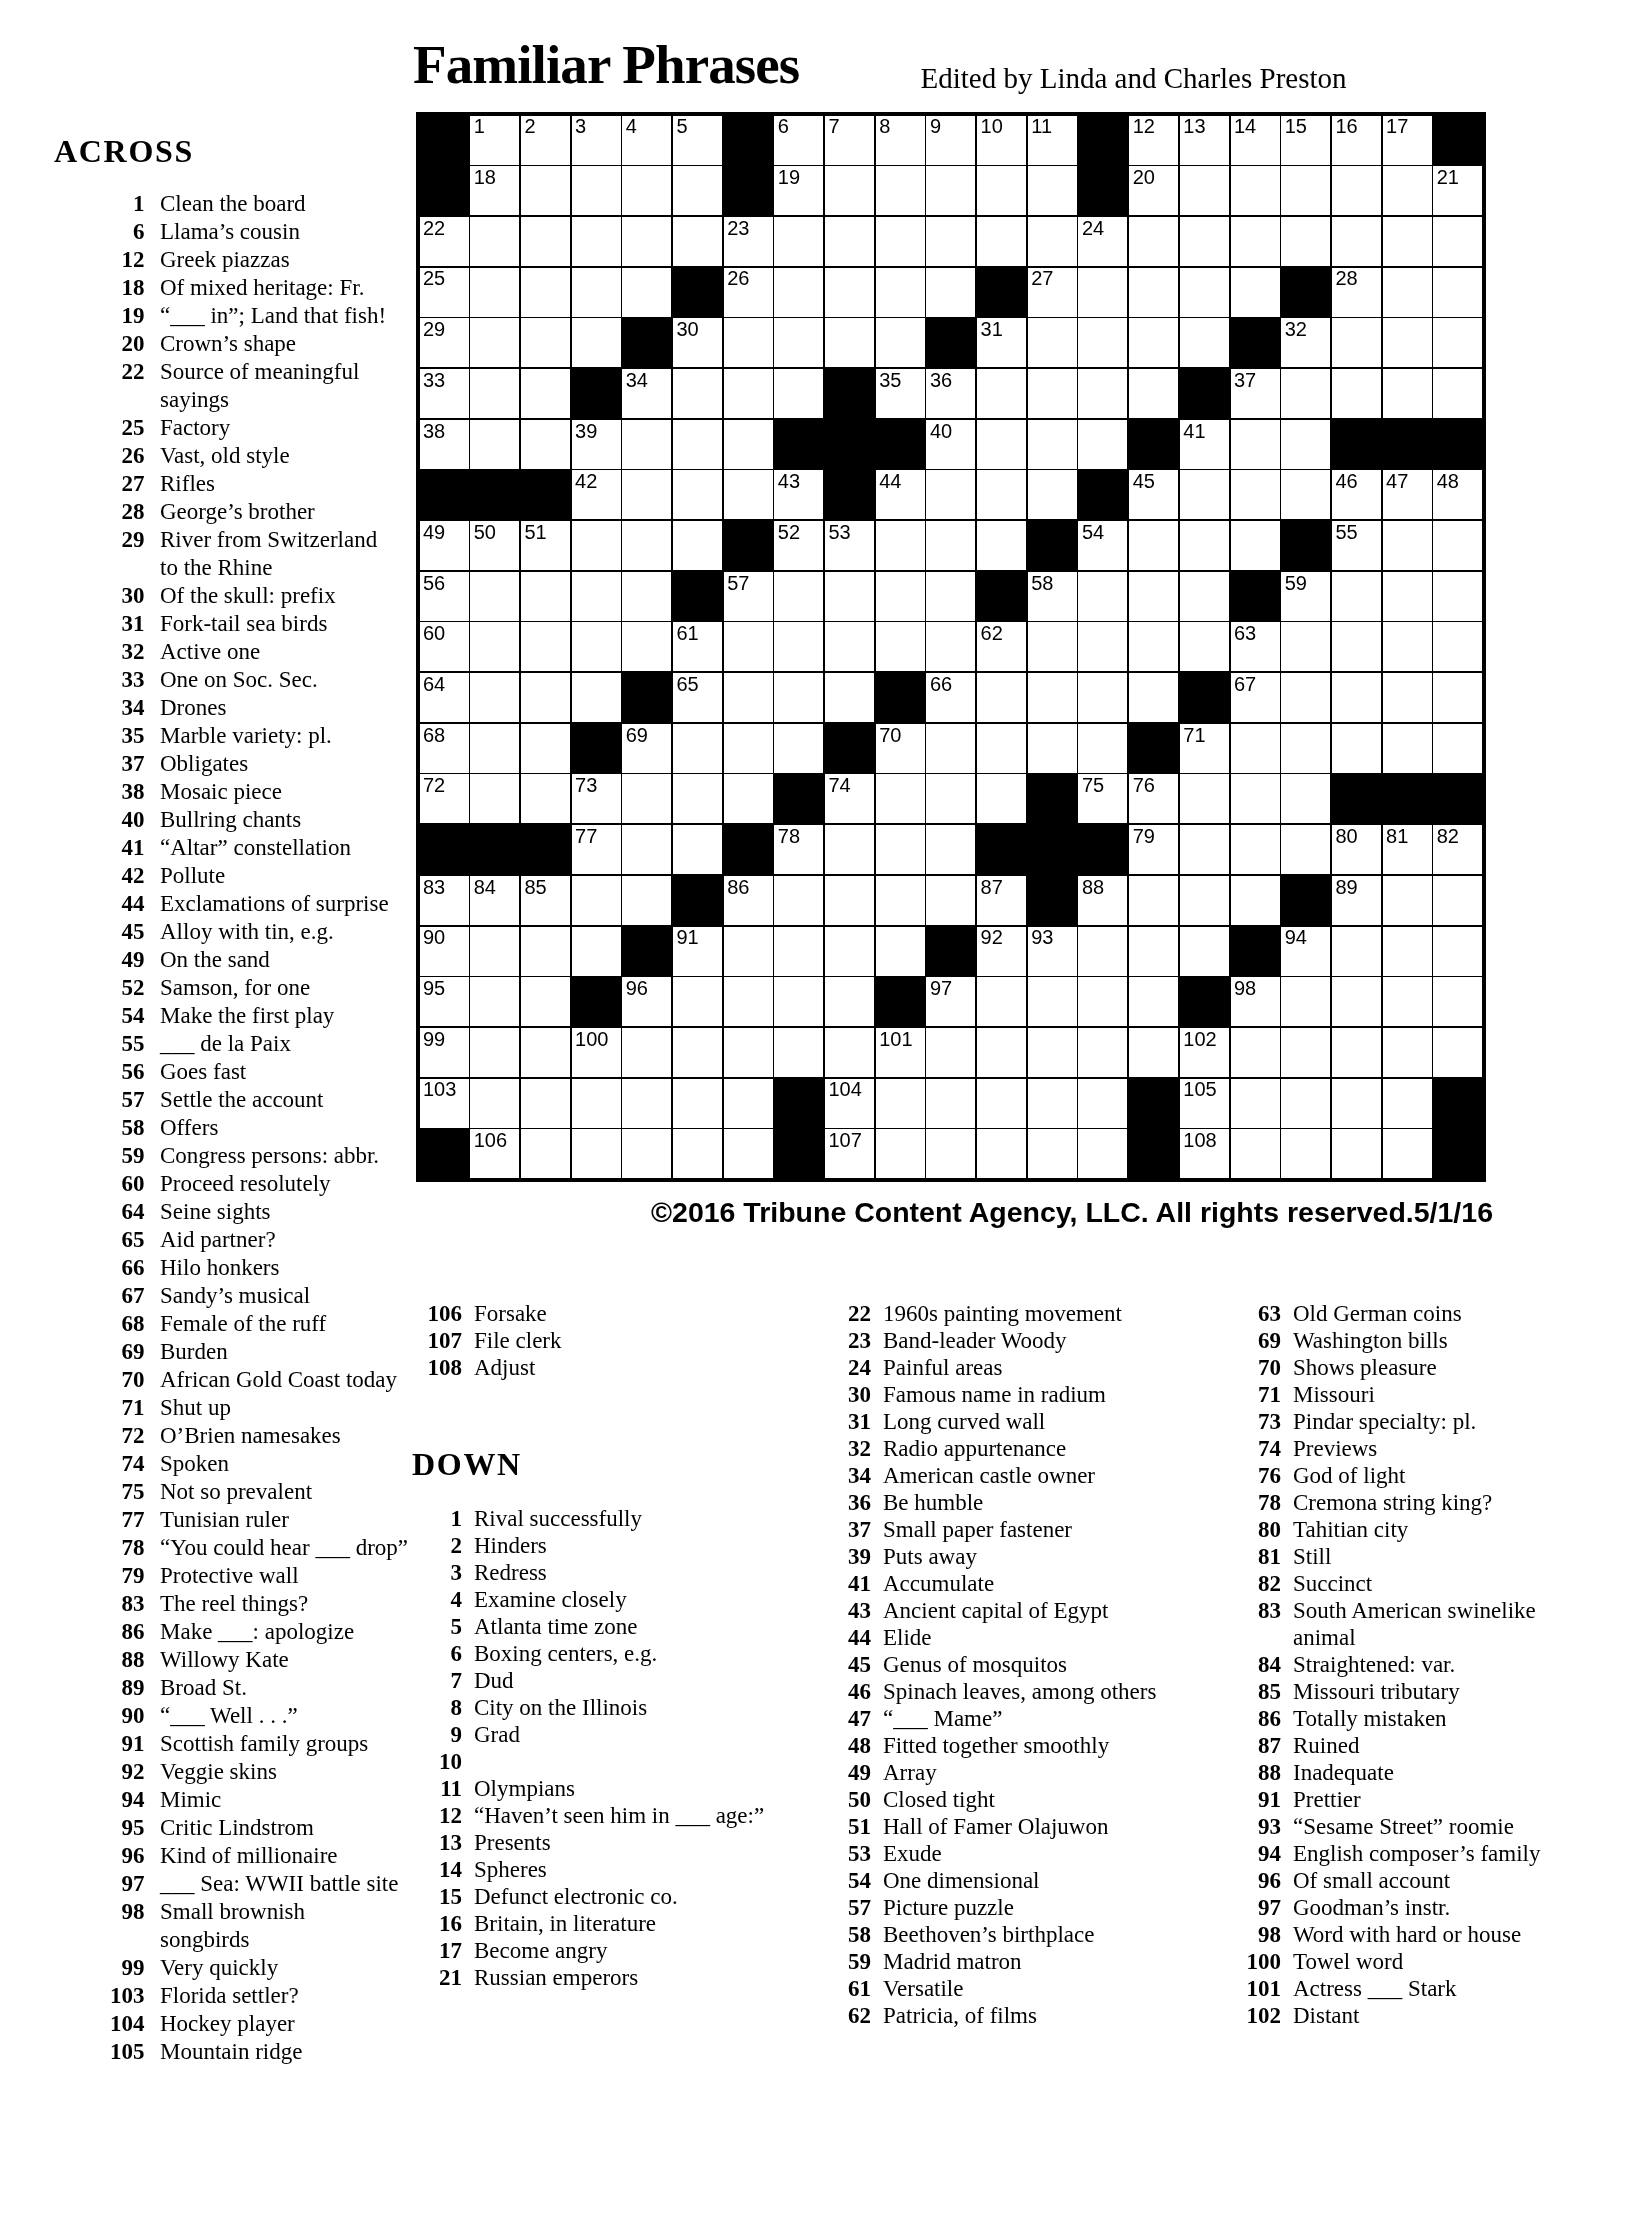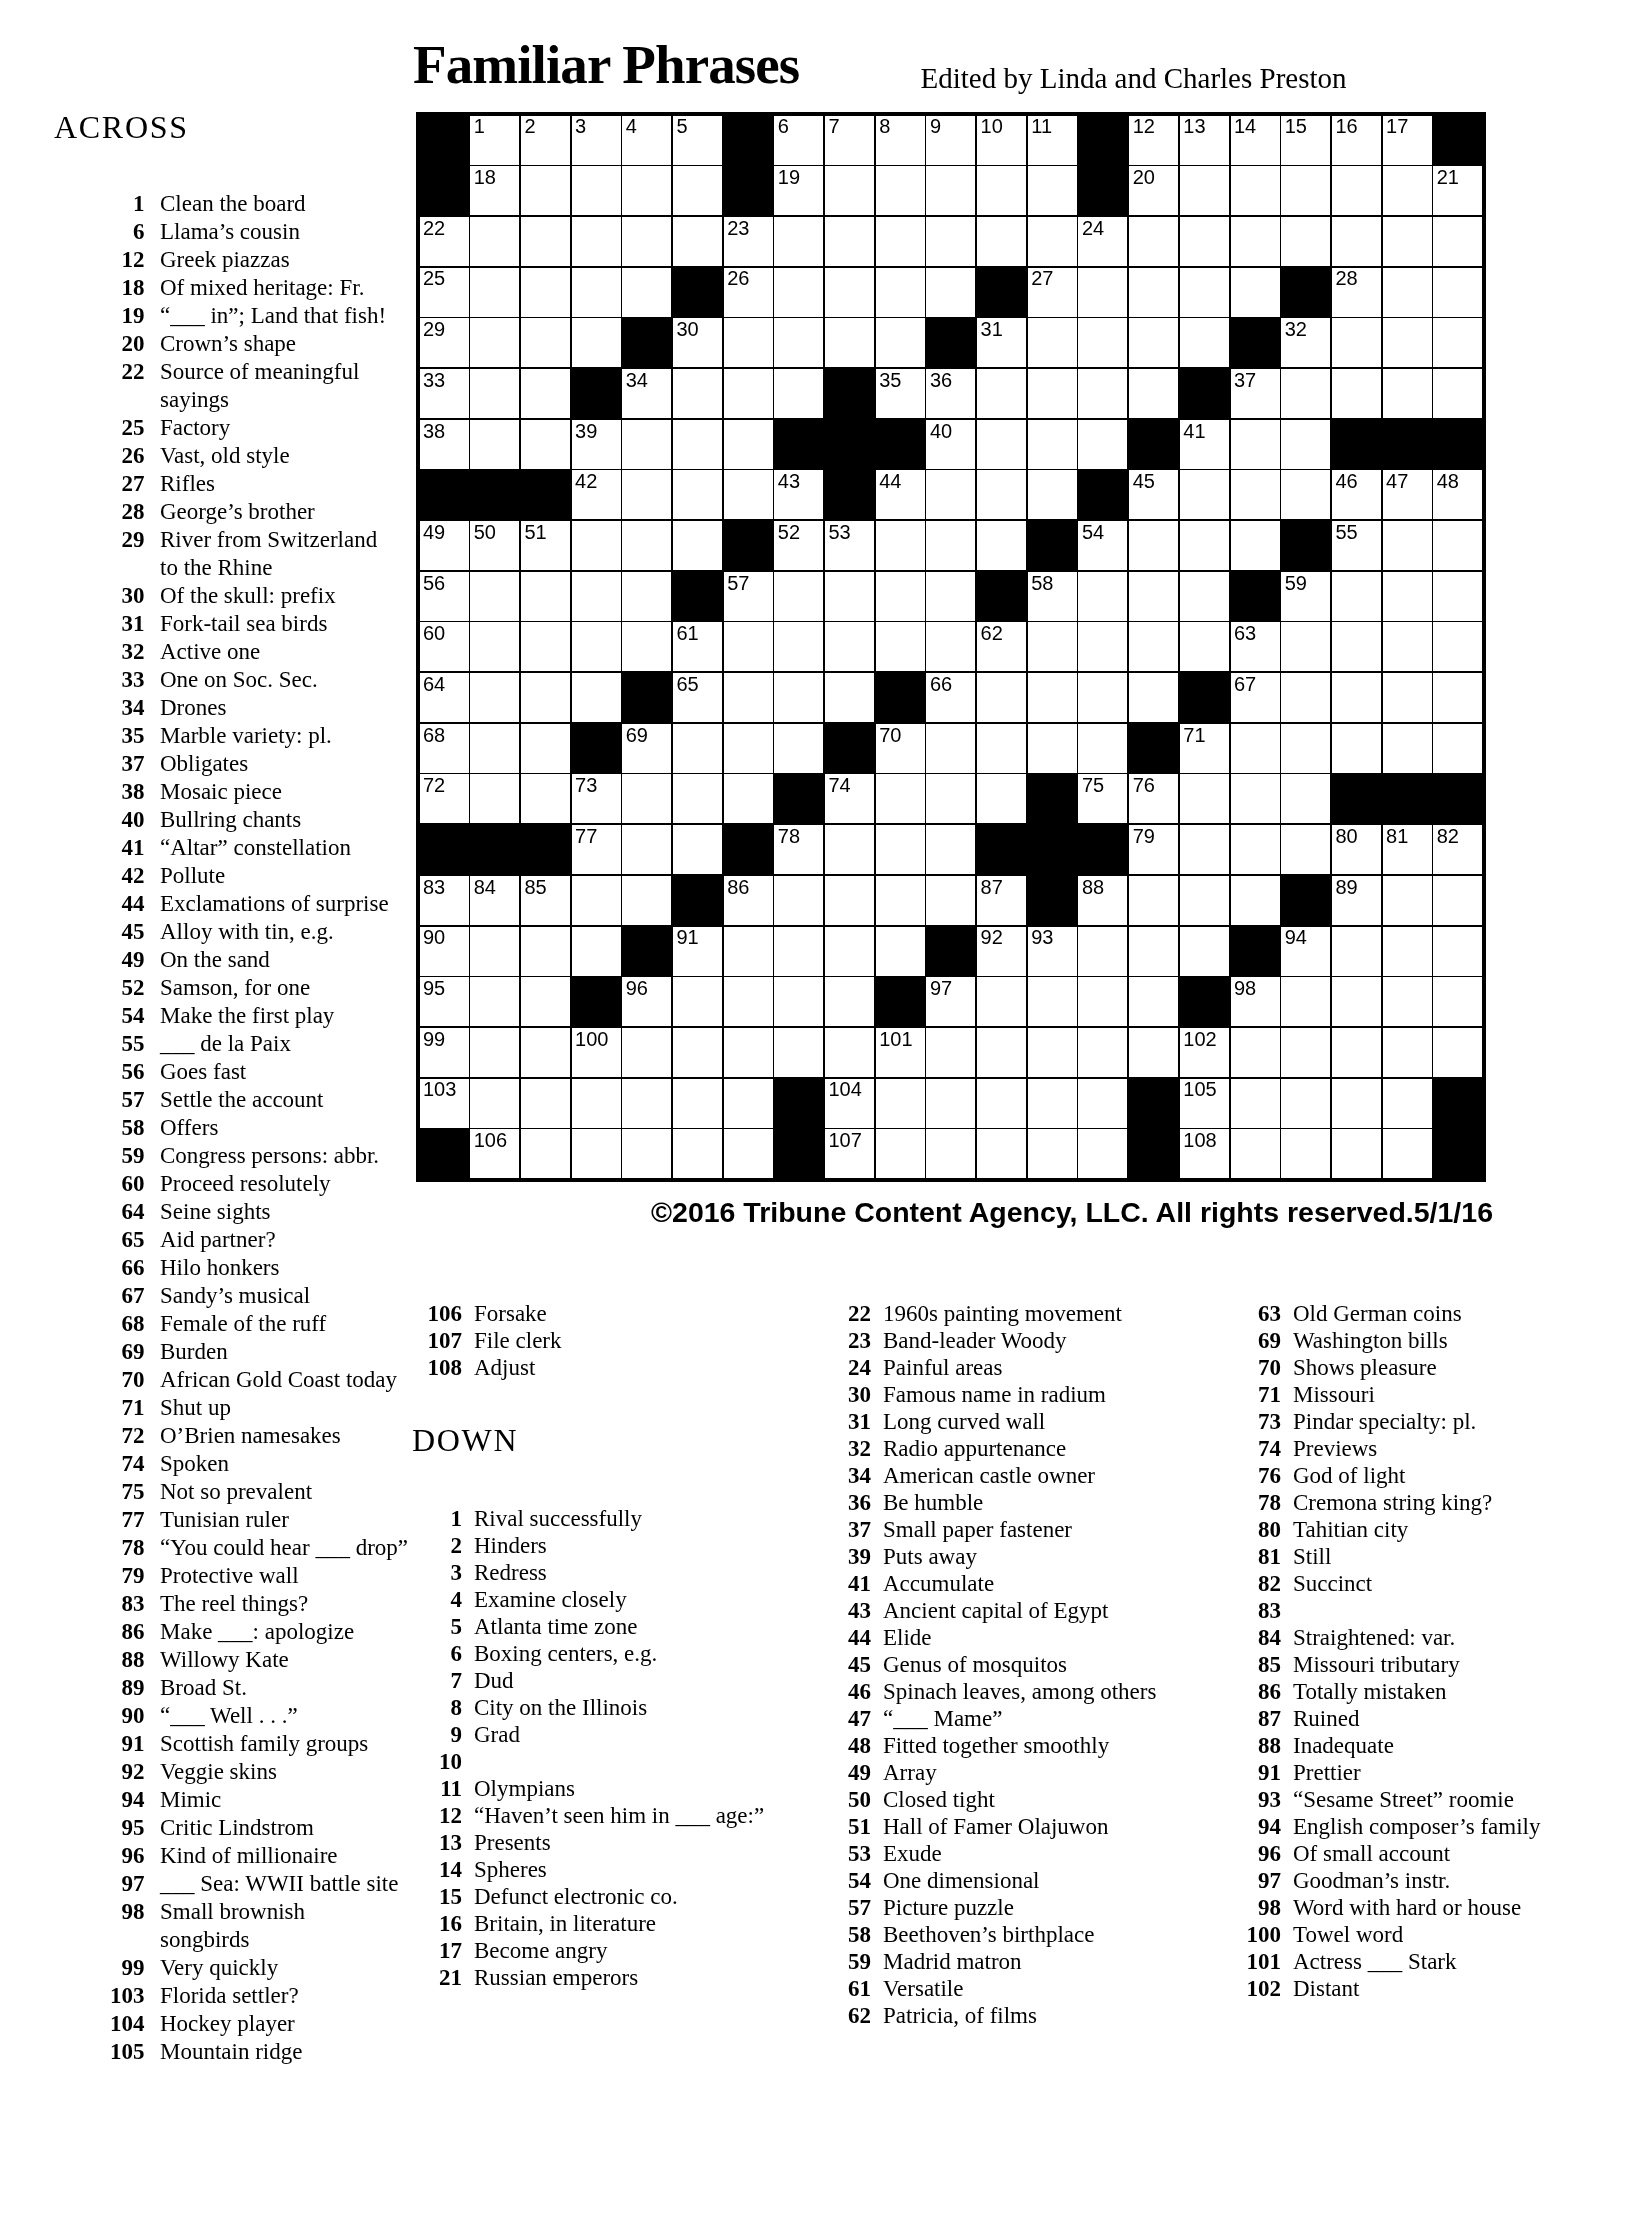--- a/index.html
+++ b/index.html
@@ -8,21 +8,21 @@
   body {
     width:1646px; height:2214px; position:relative;
     font-family:"Liberation Serif", serif; color:#000;
     overflow:hidden;
   }
   .abs { position:absolute; }
 
   #page-title { left:413px; top:33px; font-size:55px; font-weight:700; letter-spacing:-0.9px;text-align:center; }
   #editor-credit { left:818px; top:62px; width:631px; text-align:center; font-size:29px; }
 
-  .section-label { font-size:32px; font-weight:400; letter-spacing:1.7px; }
+  .section-label { font-size:32px; font-weight:700; letter-spacing:1.7px;margin-top:24px; }
   #across-label { left:54px; top:109px; }
   #down-label   { left:412px; top:1422px; }
 
   .clue-list { }
   .crow { display:flex; font-size:23px; line-height:28px; }
   .lh31 .crow { line-height:27px; }
   .cnum { flex:0 0 131px; text-align:right; font-weight:700; padding-right:15.6px; }
   .tight .cnum { flex:0 0 86px; padding-right:12px; }
   .ctxt { flex:1; white-space:pre-wrap; }
 
@@ -1230,20 +1230,22 @@
     <div class="crow">
       <span class="cnum">81</span>
       <span class="ctxt">Still</span>
     </div>
     <div class="crow">
       <span class="cnum">82</span>
       <span class="ctxt">Succinct</span>
     </div>
     <div class="crow">
       <span class="cnum">83</span>
+      <span class="ctxt">South American swinelike
+animal</span>
     </div>
     <div class="crow">
       <span class="cnum">84</span>
       <span class="ctxt">Straightened: var.</span>
     </div>
     <div class="crow">
       <span class="cnum">85</span>
       <span class="ctxt">Missouri tributary</span>
     </div>
     <div class="crow">

